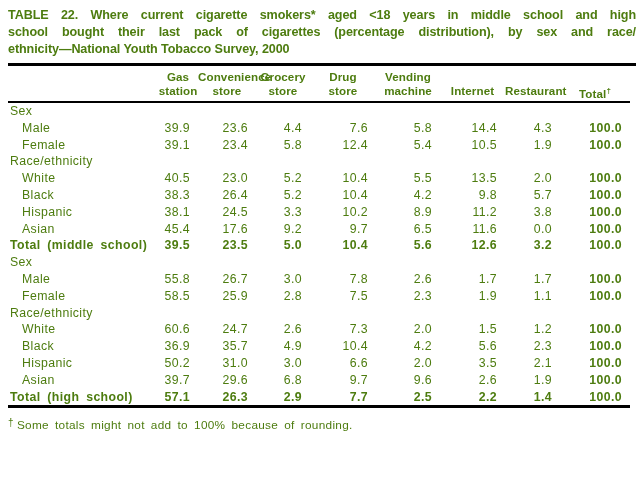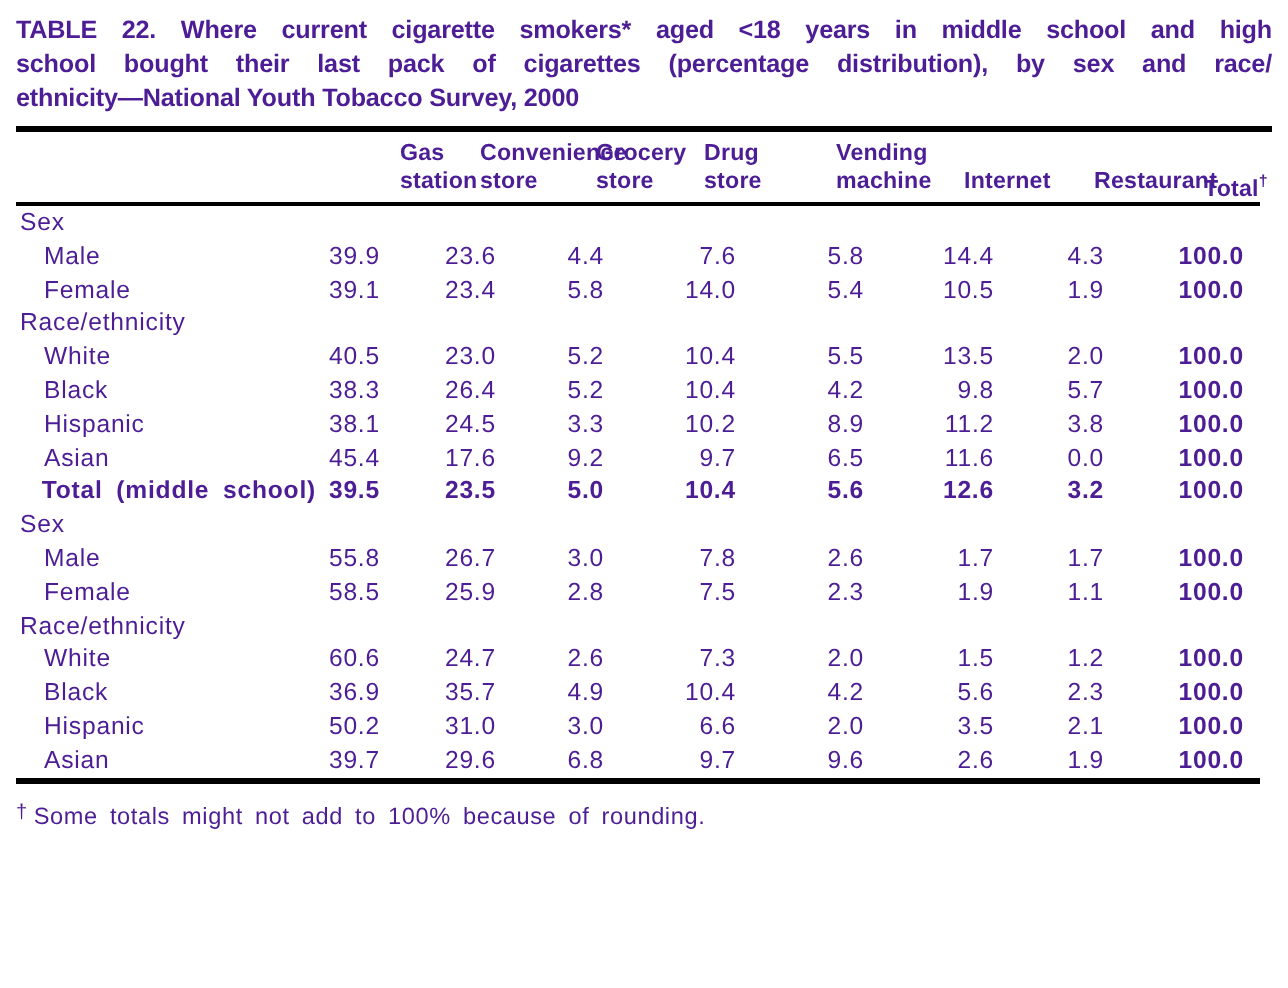--- a/index.html
+++ b/index.html
@@ -6,21 +6,21 @@
     margin: 0;
     padding: 0;
     background: #ffffff;
   }
   .page {
     width: 644px;
     height: 494px;
     box-sizing: border-box;
     padding: 7px 8px 0 8px;
     background: #ffffff;
-    color: #4c1d95;
+    color: #4d7c0f;
     font-family: "Liberation Sans", sans-serif;
     overflow: hidden;
   }
   
   .title {
     font-weight: bold;
     font-size: 12.6px;
     line-height: 17px;
     letter-spacing: -0.1px;
     border-bottom: 3px solid #000000;
@@ -39,21 +39,21 @@
     font-weight: bold;
     font-size: 11.6px;
     padding: 4px 0 3px 0;
     vertical-align: bottom;
     text-align: center;
     white-space: nowrap;
     overflow: visible;
     border-bottom: 2px solid #000000;
     letter-spacing: 0.1px;
   }
-  .th-l1, .th-l2 { height: 14px; line-height: 14px; margin-left: 42px; }
+  .th-l1, .th-l2 { height: 14px; line-height: 14px; }
   tbody td {
     font-size: 12.3px;
     line-height: 16.8px;
     height: 16.8px;
     padding: 0;
     white-space: nowrap;
     overflow: visible;
     letter-spacing: 0.4px;
   }
   td.label {
@@ -61,21 +61,21 @@
     padding-left: 2px;
     word-spacing: 3px;
   }
   td.num {
     text-align: right;
     padding-right: 8px;
   }
   tr.row-section td.label { font-weight: bold; }
   tr.row-section td { padding-top: 5px; height: 21.8px; }
   tr.row-data td.label { padding-left: 14px; }
-  tr.row-total td { font-weight: bold; text-align: right; }
+  tr.row-total td { font-weight: bold; }
   td.col7 { font-weight: bold; }
   
   .footnotes {
     margin-top: 7px;
     font-size: 11.8px;
     line-height: 16px;
     word-spacing: 2.5px;
     letter-spacing: 0.3px;
   }
   .fn-marker {
@@ -167,21 +167,21 @@
           <td class="num col4">5.8</td>
           <td class="num col5">14.4</td>
           <td class="num col6">4.3</td>
           <td class="num col7">100.0</td>
         </tr>
         <tr class="row-data">
           <td class="label">Female</td>
           <td class="num col0">39.1</td>
           <td class="num col1">23.4</td>
           <td class="num col2">5.8</td>
-          <td class="num col3">14.0</td>
+          <td class="num col3">12.4</td>
           <td class="num col4">5.4</td>
           <td class="num col5">10.5</td>
           <td class="num col6">1.9</td>
           <td class="num col7">100.0</td>
         </tr>
         <tr class="row-subhead">
           <td class="label">Race/ethnicity</td>
           <td class="num col0"></td>
           <td class="num col1"></td>
           <td class="num col2"></td>
@@ -327,20 +327,31 @@
           <td class="label">Asian</td>
           <td class="num col0">39.7</td>
           <td class="num col1">29.6</td>
           <td class="num col2">6.8</td>
           <td class="num col3">9.7</td>
           <td class="num col4">9.6</td>
           <td class="num col5">2.6</td>
           <td class="num col6">1.9</td>
           <td class="num col7">100.0</td>
         </tr>
+        <tr class="row-total">
+          <td class="label">Total (high school)</td>
+          <td class="num col0">57.1</td>
+          <td class="num col1">26.3</td>
+          <td class="num col2">2.9</td>
+          <td class="num col3">7.7</td>
+          <td class="num col4">2.5</td>
+          <td class="num col5">2.2</td>
+          <td class="num col6">1.4</td>
+          <td class="num col7">100.0</td>
+        </tr>
       </tbody>
   </table>
 
   <div class="footnotes">
     <div class="footnote">
       <span class="fn-marker">†</span><span class="fn-text">Some totals might not add to 100% because of rounding.</span>
     </div>
   </div>
 
 </div>

